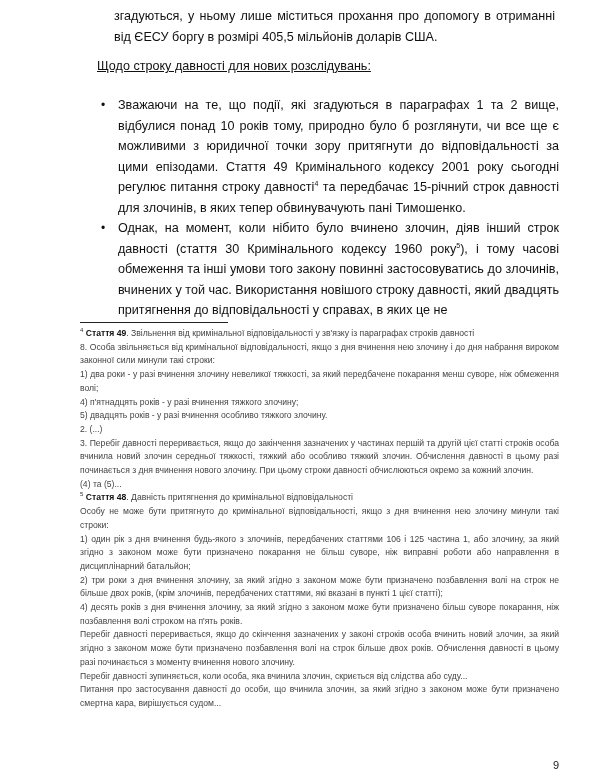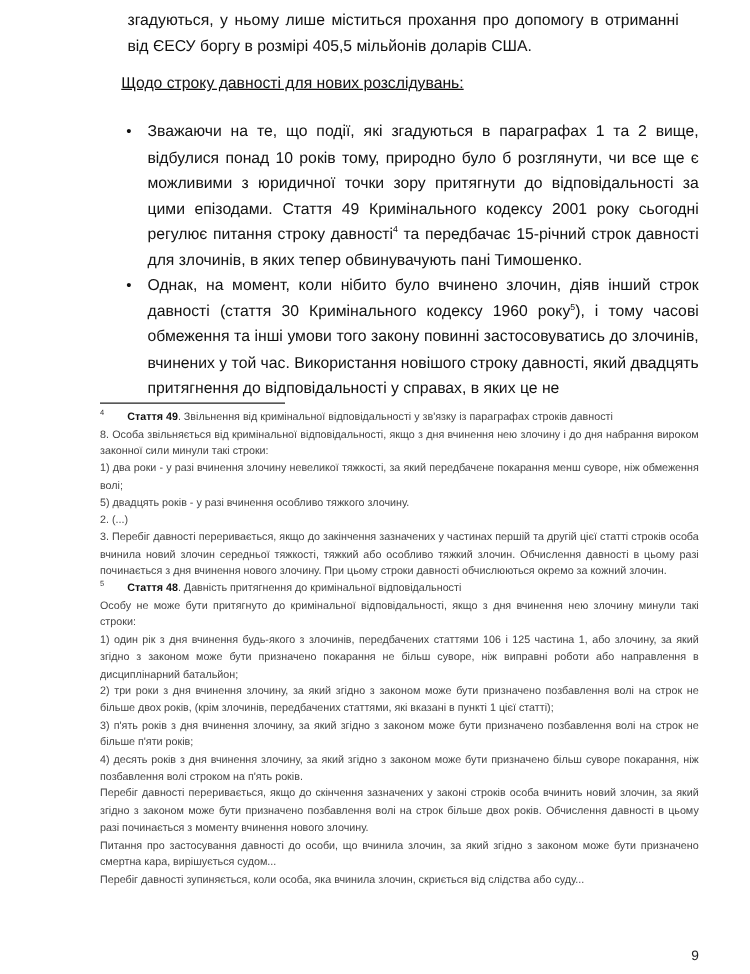--- a/index.html
+++ b/index.html
@@ -3,40 +3,40 @@
   <meta charset="utf-8">
   <style>
     html, body { margin: 0; padding: 0; background: #ffffff; }
     body {
       width: 600px; height: 779px; position: relative; overflow: hidden;
       font-family: "Liberation Sans", "DejaVu Sans", sans-serif;
       color: #1a1a1a;
     }
     .page { position: absolute; left: 0; top: 0; width: 600px; height: 779px; }
     .main-para {
-      position: absolute; left: 102px; width: 441px;
+      position: absolute; left: 114px; width: 441px;
       font-size: 12.6px; line-height: 20.5px; text-align: justify;
       color: #111;
     }
     .cont { top: 6px; }
     .heading {
       position: absolute; left: 97px; top: 59px;
       font-size: 12.6px; text-decoration: underline; color: #111;
     }
     .bullets { position: absolute; left: 101px; top: 95px; width: 458px; margin: 0; padding: 0; list-style: none; }
     .bullet-item { position: relative; padding-left: 17px; font-size: 12.6px; line-height: 20.5px; text-align: justify; color: #111; }
     .bullet-item .dot { position: absolute; left: 0; top: 0; font-size: 12px; }
     sup { font-size: 7px; vertical-align: super; line-height: 0; }
     .separator { position: absolute; left: 80px; top: 322px; width: 148px; height: 0; border-top: 1px solid #222; }
     .footnotes {
       position: absolute; left: 80px; top: 327px; width: 479px;
       font-size: 8.6px; line-height: 13.7px; color: #444; text-align: justify;
     }
     .footnotes p { margin: 0; }
-    .footnotes b { color: #111; margin-left: 16px; }
+    .footnotes b { color: #111; }
     .footnotes .fn-mark { font-size: 6px; vertical-align: super; line-height: 0; color: #333; }
     .page-number { position: absolute; left: 553px; top: 759px; font-size: 11px; color: #222; }
   </style>
 </head>
 <body>
 
 <div class="page">
 
   <p class="main-para cont" style="margin:0;">згадуються, у ньому лише міститься прохання про допомогу в отриманні від ЄЕСУ боргу в розмірі 405,5 мільйонів доларів США.</p>
 
@@ -52,29 +52,30 @@
       <span>Однак, на момент, коли нібито було вчинено злочин, діяв інший строк давності (стаття 30 Кримінального кодексу 1960 року</span><sup>5</sup><span>), і тому часові обмеження та інші умови того закону повинні застосовуватись до злочинів, вчинених у той час. Використання новішого строку давності, який двадцять притягнення до відповідальності у справах, в яких це не</span>
     </li>
   </ul>
 
   <div class="separator"></div>
 
   <div class="footnotes">
     <p><span class="fn-mark">4</span> <b>Стаття 49</b><span>. Звільнення від кримінальної відповідальності у зв'язку із параграфах строків давності</span></p>
     <p>8. Особа звільняється від кримінальної відповідальності, якщо з дня вчинення нею злочину і до дня набрання вироком законної сили минули такі строки:</p>
     <p>1) два роки - у разі вчинення злочину невеликої тяжкості, за який передбачене покарання менш суворе, ніж обмеження волі;</p>
+    <p>4) п'ятнадцять років - у разі вчинення тяжкого злочину;</p>
     <p>5) двадцять років - у разі вчинення особливо тяжкого злочину.</p>
     <p>2. (...)</p>
     <p>3. Перебіг давності переривається, якщо до закінчення зазначених у частинах першій та другій цієї статті строків особа вчинила новий злочин середньої тяжкості, тяжкий або особливо тяжкий злочин. Обчислення давності в цьому разі починається з дня вчинення нового злочину. При цьому строки давності обчислюються окремо за кожний злочин.</p>
+    <p>(4) та (5)...</p>
 
     <p><span class="fn-mark">5</span> <b>Стаття 48</b><span>. Давність притягнення до кримінальної відповідальності</span></p>
     <p>Особу не може бути притягнуто до кримінальної відповідальності, якщо з дня вчинення  нею злочину минули такі строки:</p>
     <p>1) один рік з дня вчинення будь-якого з злочинів, передбачених статтями 106 і 125 частина 1, або злочину, за який згідно з законом може бути призначено покарання не більш суворе, ніж виправні роботи або направлення в дисциплінарний батальйон;</p>
     <p>2) три роки з дня вчинення злочину, за який згідно з законом може бути призначено позбавлення волі на строк не більше двох років, (крім злочинів, передбачених статтями, які вказані в пункті 1 цієї статті);</p>
-    <p>3) п'ять років з  дня вчинення злочину, за який згідно з законом може бути призначено позбавлення волі на строк не більше п'яти років;</p>
     <p>4) десять років з дня вчинення злочину, за який згідно з законом може бути призначено більш суворе покарання, ніж позбавлення волі строком на п'ять років.</p>
     <p>Перебіг давності переривається, якщо до скінчення зазначених у законі строків особа вчинить новий злочин, за який згідно з законом може бути призначено позбавлення волі на строк більше двох років. Обчислення давності в цьому разі починається з моменту вчинення нового злочину.</p>
+    <p>Перебіг давності зупиняється, коли особа, яка вчинила злочин, скриється  від слідства або суду...</p>
     <p>Питання про застосування давності до особи, що вчинила злочин, за який згідно з законом може бути призначено смертна кара,  вирішується судом...</p>
-    <p>Перебіг давності зупиняється, коли особа, яка вчинила злочин, скриється  від слідства або суду...</p>
   </div>
 
   <div class="page-number">9</div>
 </div>
 
 </body></html>

